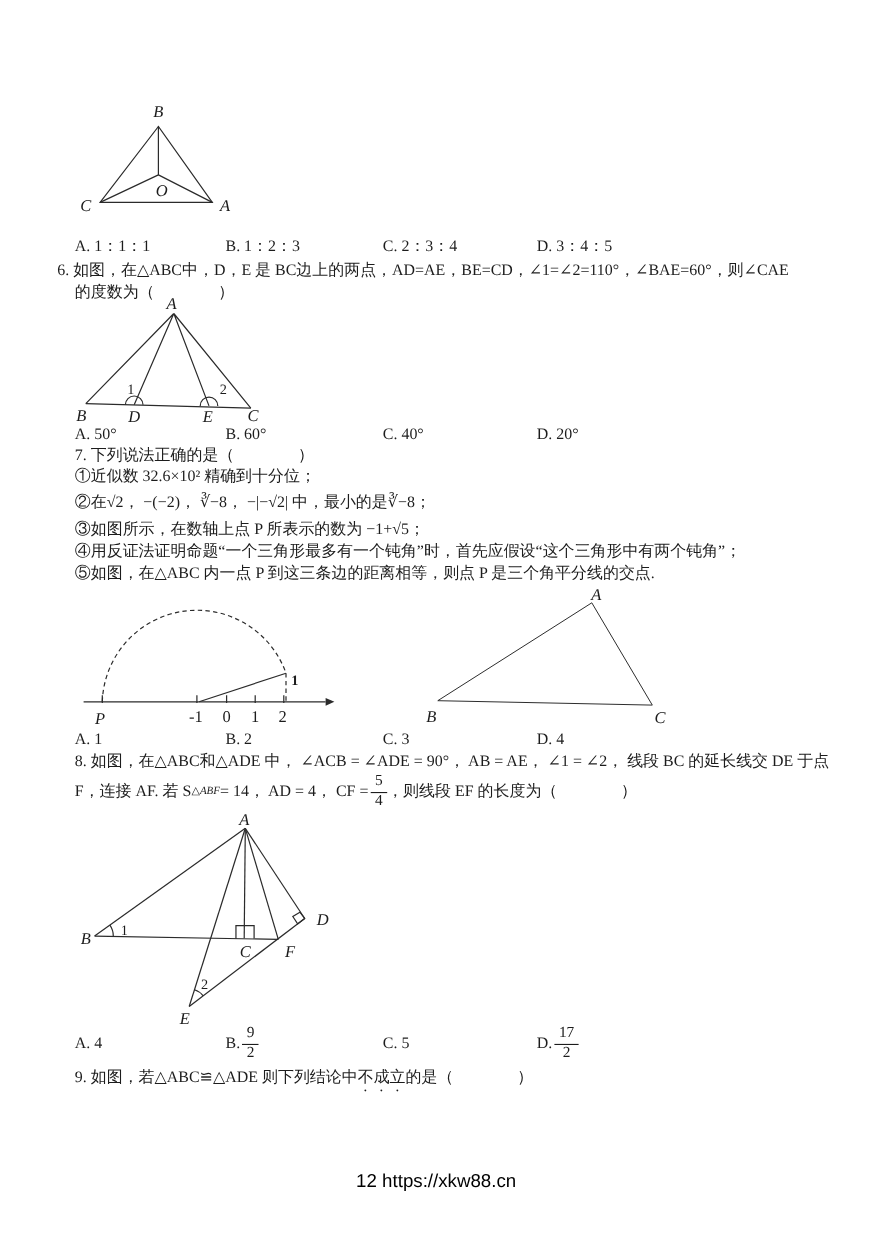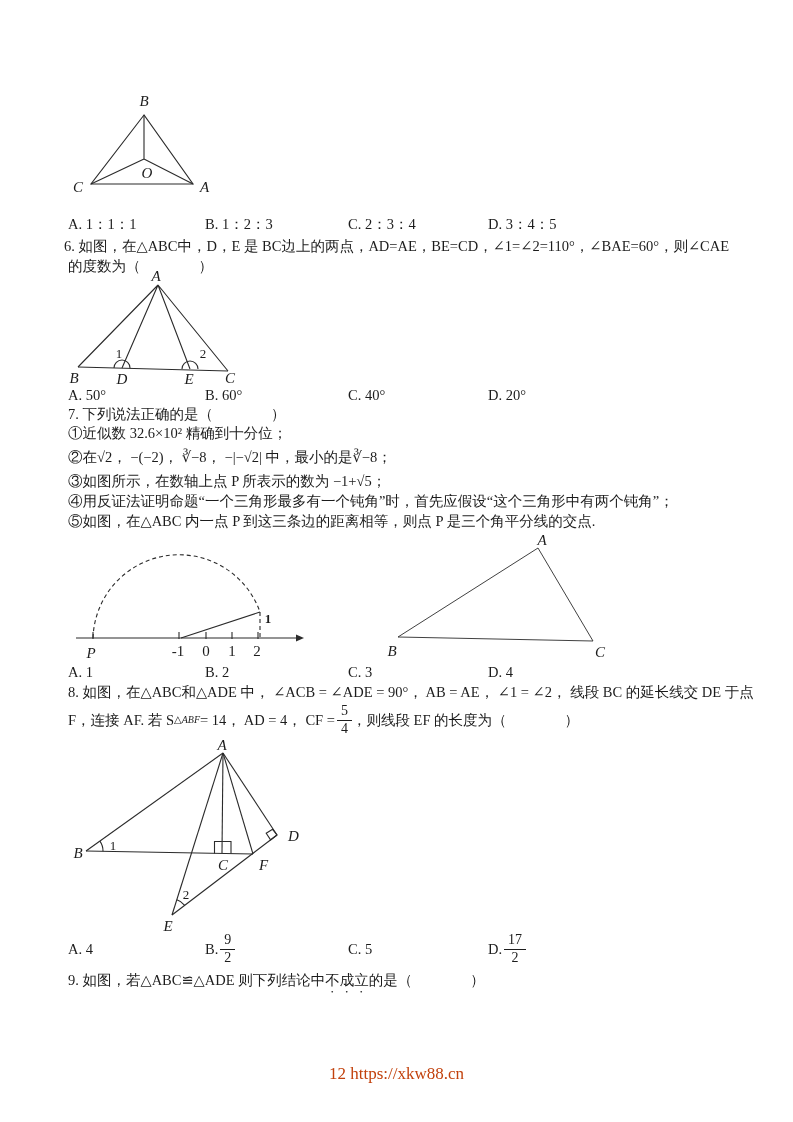--- a/index.html
+++ b/index.html
@@ -24,21 +24,21 @@
   .emph {
     text-emphasis:filled dot; text-emphasis-position:under right;
     -webkit-text-emphasis:filled dot; -webkit-text-emphasis-position:under;
   }
   svg { overflow:visible; }
   svg .stroke { stroke:#2b2b2b; stroke-width:1.1; fill:none; }
   svg .dashed { stroke-dasharray:4 3; }
   svg text { font-family:"Liberation Serif","DejaVu Serif",serif; font-size:15px; fill:#1c1c1c; }
   svg text.it { font-style:italic; }
   svg text.sm { font-size:13px; }
-  .footer { width:100%; text-align:center; color:#c2410c; font-family:Liberation Serif, serif; font-size:17px; }
+  .footer { width:100%; text-align:center; color:#000000; font-family:Liberation Sans, sans-serif; font-size:17px; }
 </style>
 </head>
 <body>
 
 <div class="page">
 
   <svg class="abs" style="left:0;top:0;" width="793" height="1122" viewBox="0 0 793 1122">
     <g class="stroke">
       <path d="M144,115 L91,184 L193,184 Z"></path>
       <path d="M144,115 L144,159 M144,159 L91,184 M144,159 L193,184"></path>
@@ -49,21 +49,21 @@
     <text class="it" x="147" y="178" text-anchor="middle">O</text>
   </svg>
 
   <div class="abs opt-row" style="top:214px;">
     <span class="opt w1">A. 1：1：1</span>
     <span class="opt w2">B. 1：2：3</span>
     <span class="opt w3">C. 2：3：4</span>
     <span class="opt">D. 3：4：5</span>
   </div>
 
-  <div class="abs nowrap" style="left:64px;top:236px;">6. 如图，在△ABC中，D，E 是 BC边上的两点，AD=AE，BE=CD，∠1=∠2=110°，∠BAE=60°，则∠CAE</div>
+  <div class="abs nowrap" style="left:52px;top:236px;">6. 如图，在△ABC中，D，E 是 BC边上的两点，AD=AE，BE=CD，∠1=∠2=110°，∠BAE=60°，则∠CAE</div>
   <div class="abs nowrap" style="left:68px;top:256px;">的度数为（　　　　）</div>
 
   <svg class="abs" style="left:0;top:0;" width="793" height="1122" viewBox="0 0 793 1122">
     <g class="stroke">
       <path d="M78,367 L228,371"></path>
       <path d="M158,285 L78,367 M158,285 L122,368 M158,285 L190,369 M158,285 L228,371"></path>
       <path d="M114,368 A8,8 0 0 1 130,368"></path>
       <path d="M182,369 A8,8 0 0 1 198,369"></path>
     </g>
     <text class="it" x="156" y="281" text-anchor="middle">A</text>

